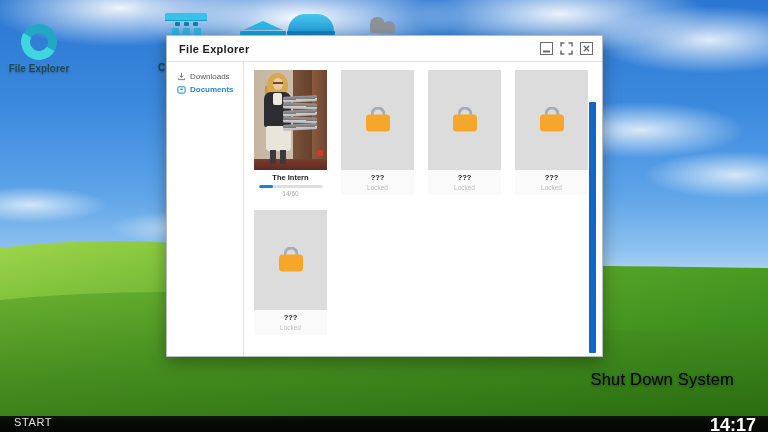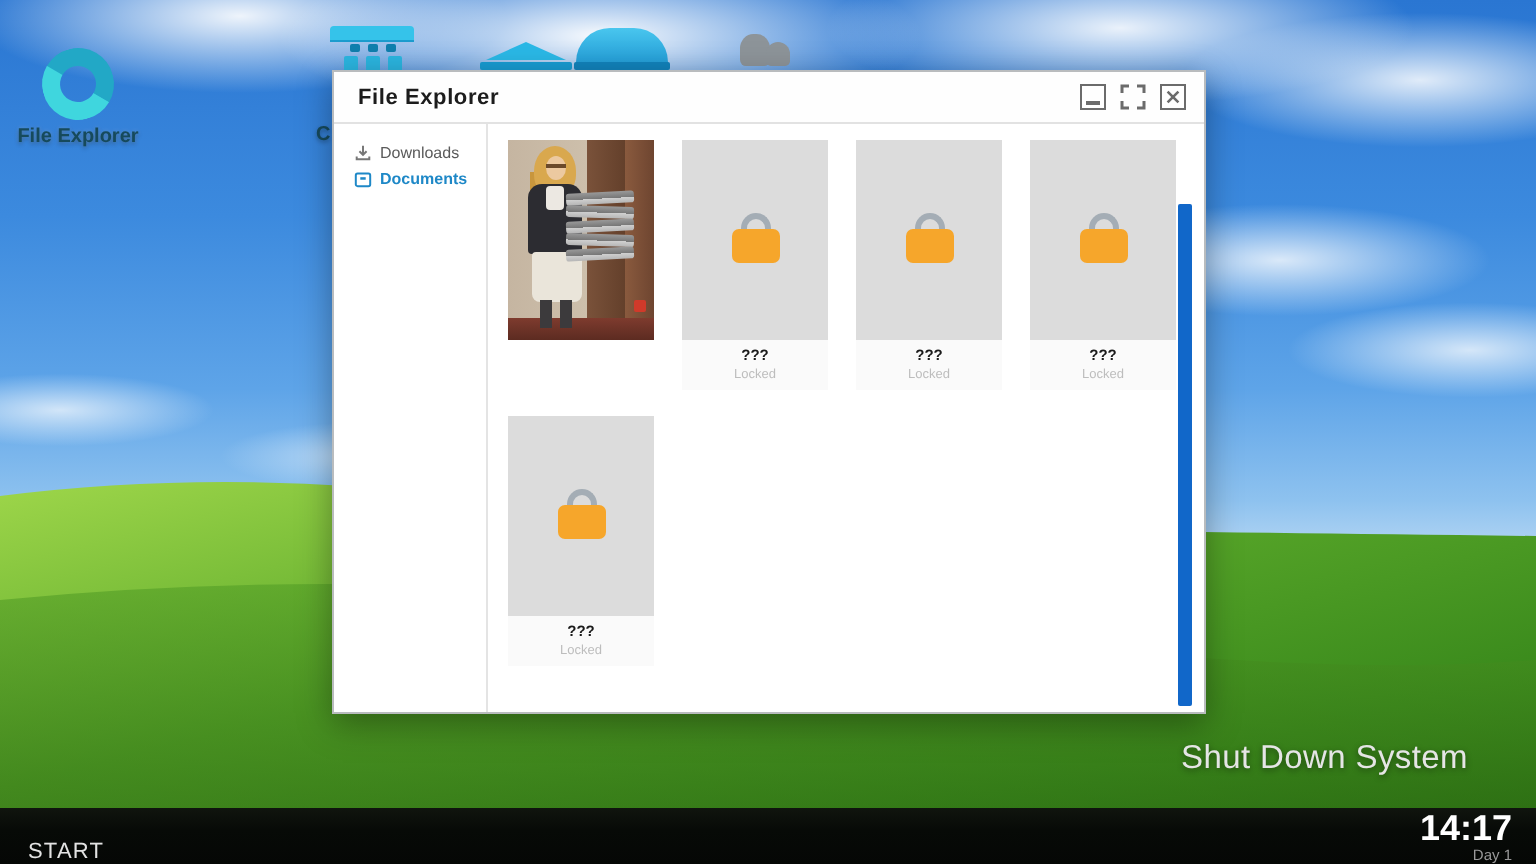--- a/index.html
+++ b/index.html
@@ -119,27 +119,27 @@
   .intern-art .binders i { display:block; width:34px; height:6px; margin-bottom:1px; border-radius:1.5px;
     background:linear-gradient(180deg,#9a9a9a 0%,#777 55%,#cfcfcf 55%,#b5b5b5 100%); }
   .intern-art .binders i:nth-child(odd){ transform:rotate(-3deg); }
   .intern-art .binders i:nth-child(even){ transform:rotate(2deg); }
   .intern-art .mark { position:absolute; right:4px; bottom:14px; width:6px; height:6px; background:#d03a2a; border-radius:1px; }
 
   .scrollbar { position:absolute; right:6px; top:40px; bottom:3px; width:7px; background:#1167c9; border-radius:1px; cursor:pointer; }
 
   
   .shutdown {
-    position:absolute; right:34px; top:370px; font-size:16.5px; color:#e5e5e5;
+    position:absolute; right:34px; top:370px; font-size:16.5px; color:#000000;
     text-shadow:0 1px 3px rgba(0,0,0,.45); cursor:pointer; letter-spacing:.2px;
   }
   .taskbar {
-    position:absolute; left:0; right:0; bottom:0; height:28px;
+    position:absolute; left:0; right:0; bottom:0; height:16px;
     background:linear-gradient(180deg,#10150e 0%,#070a07 40%,#050705 100%);
-    display:flex; align-items:flex-end;
+    display:flex; align-items:flex-start;
   }
   .start { margin-left:14px; font-size:11px; color:#e3e3e3; letter-spacing:.6px; cursor:pointer; }
   .clock { margin-left:auto; margin-right:12px; text-align:right; line-height:1.05; }
   .clock .time { font-size:18px; font-weight:bold; color:#fff; }
   .clock .day  { font-size:7.5px; color:#9a9a9a; }
 </style>
 </head>
 <body>
 
 <div id="screen">
@@ -255,20 +255,27 @@
                 <div class="leg r"></div>
               <div class="binders">
                   <i></i>
                   <i></i>
                   <i></i>
                   <i></i>
                   <i></i>
                 </div>
               <div class="mark"></div>
             </div>
+            <div class="cap">
+              <div class="t-title">The Intern</div>
+              <div class="progress-track">
+                <div class="progress-fill" style="width: 23%;"></div>
+              </div>
+              <div class="t-frac">14/60</div>
+            </div>
           </div>
 
           <div class="tile locked-tile">
             <div class="thumb locked">
               <div class="lock">
                   <div class="shackle"></div>
                   <div class="lbody"></div>
                 </div>
             </div>
             <div class="cap">

